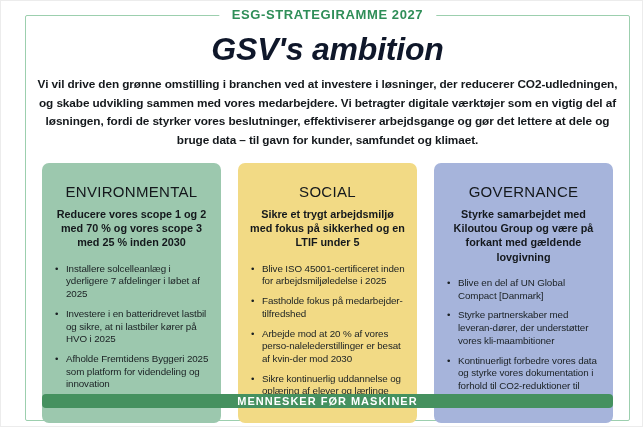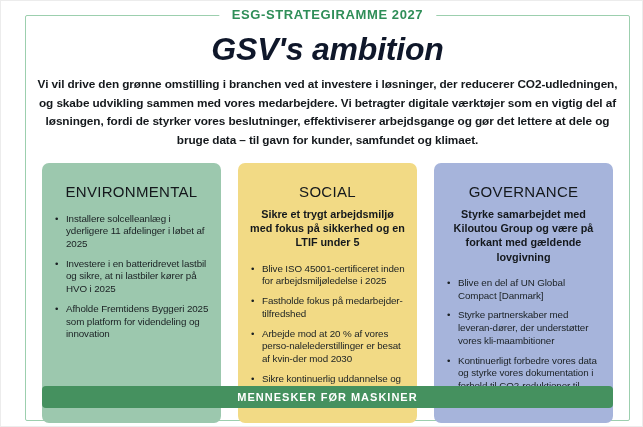--- a/index.html
+++ b/index.html
@@ -108,21 +108,21 @@
     content: "\2022";
     position: absolute;
     left: 1px;
     top: 0;
   }
   .banner {
     position: absolute;
     left: 16px;
     right: 16px;
     bottom: 12px;
-    height: 22px;
+    height: 14px;
     background: #45915f;
     border-radius: 4px;
     display: flex;
     align-items: center;
     justify-content: center;
   }
   .banner span {
     color: #ffffff;
     font-size: 11px;
     font-weight: 700;
@@ -138,22 +138,23 @@
   <div class="legend">ESG-STRATEGIRAMME 2027</div>
 
   <h1 class="title">GSV's ambition</h1>
 
   <p class="intro">Vi vil drive den grønne omstilling i branchen ved at investere i løsninger, der reducerer CO2-udledningen, og skabe udvikling sammen med vores medarbejdere. Vi betragter digitale værktøjer som en vigtig del af løsningen, fordi de styrker vores beslutninger, effektiviserer arbejdsgange og gør det lettere at dele og bruge data – til gavn for kunder, samfundet og klimaet.</p>
 
   <div class="pillars">
 
     <section class="card card-environmental">
       <h2>ENVIRONMENTAL</h2>
+      <p class="sub">Reducere vores scope 1 og 2 med 70 % og vores scope 3 med 25 % inden 2030</p>
       <ul>
-        <li>Installere solcelleanlæg i yderligere 11 afdelinger i løbet af 2025</li>
+        <li>Installere solcelleanlæg i yderligere 7 afdelinger i løbet af 2025</li>
         <li>Investere i en batteridrevet lastbil og sikre, at ni lastbiler kører på HVO i 2025</li>
         <li>Afholde Fremtidens Byggeri 2025 som platform for videndeling og innovation</li>
       </ul>
     </section>
 
     <section class="card card-social">
       <h2>SOCIAL</h2>
       <p class="sub">Sikre et trygt arbejdsmiljø med fokus på sikkerhed og en LTIF under 5</p>
       <ul>
         <li>Blive ISO 45001-certificeret inden for arbejdsmiljøledelse i 2025</li>

